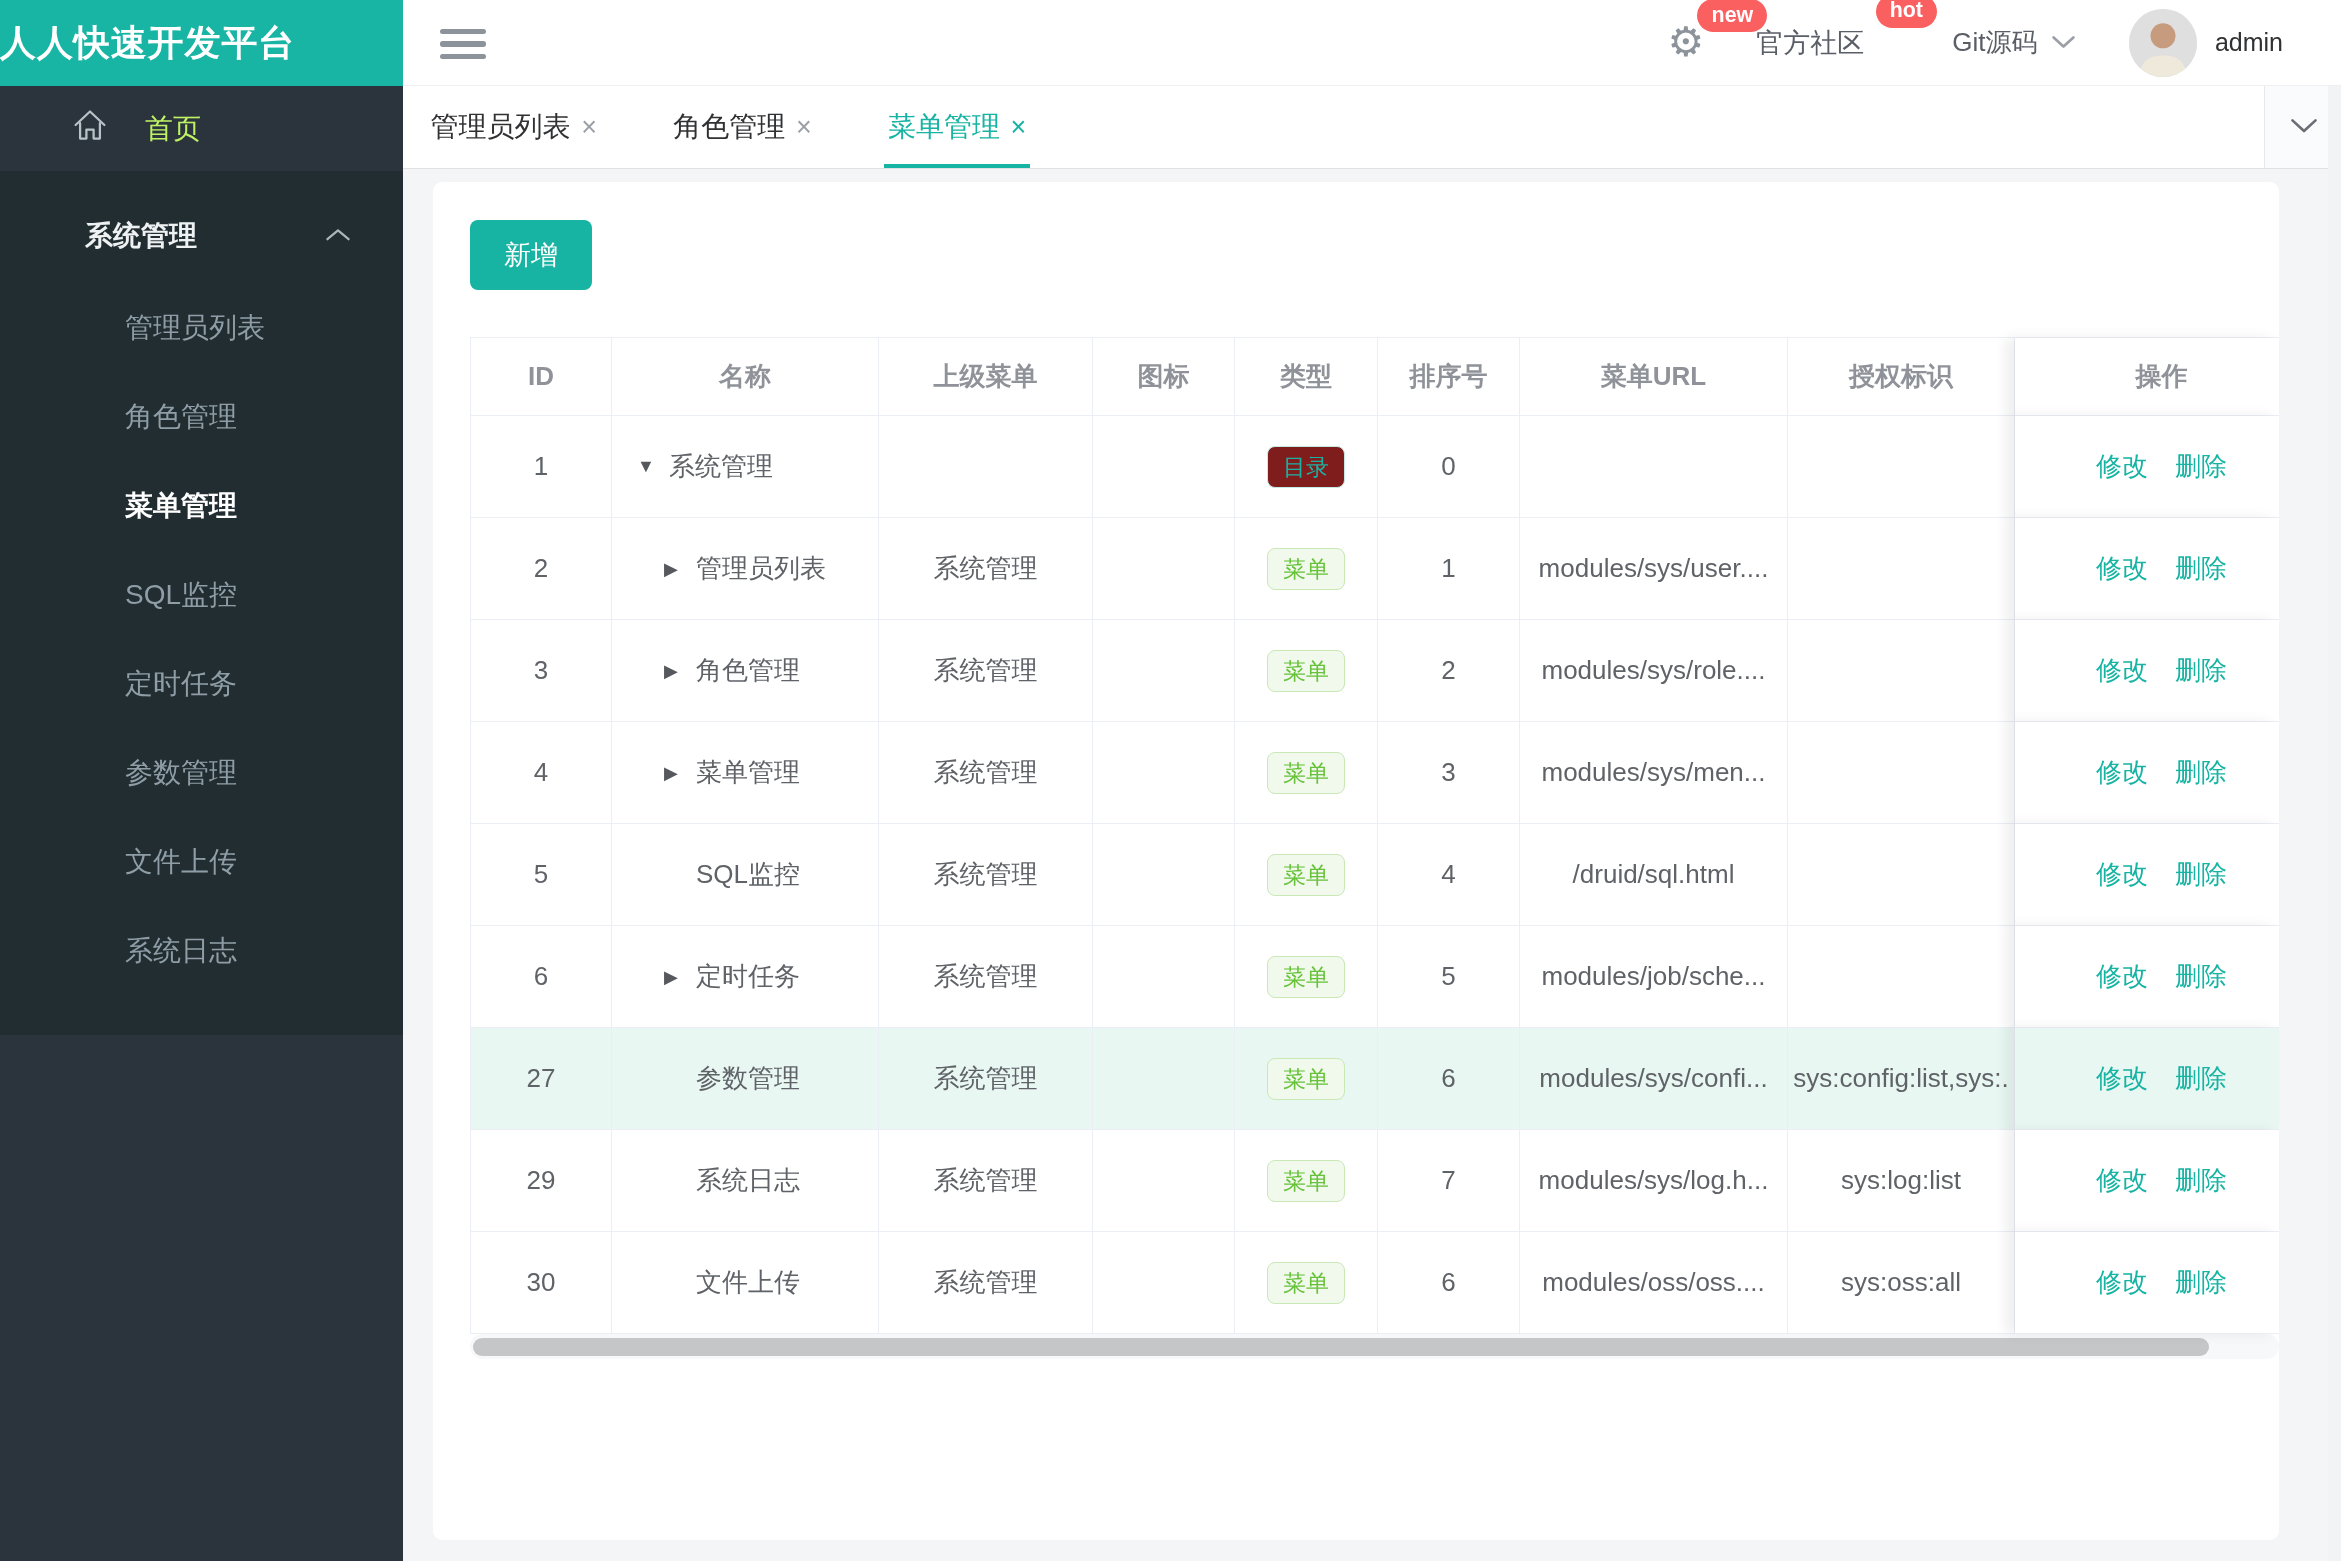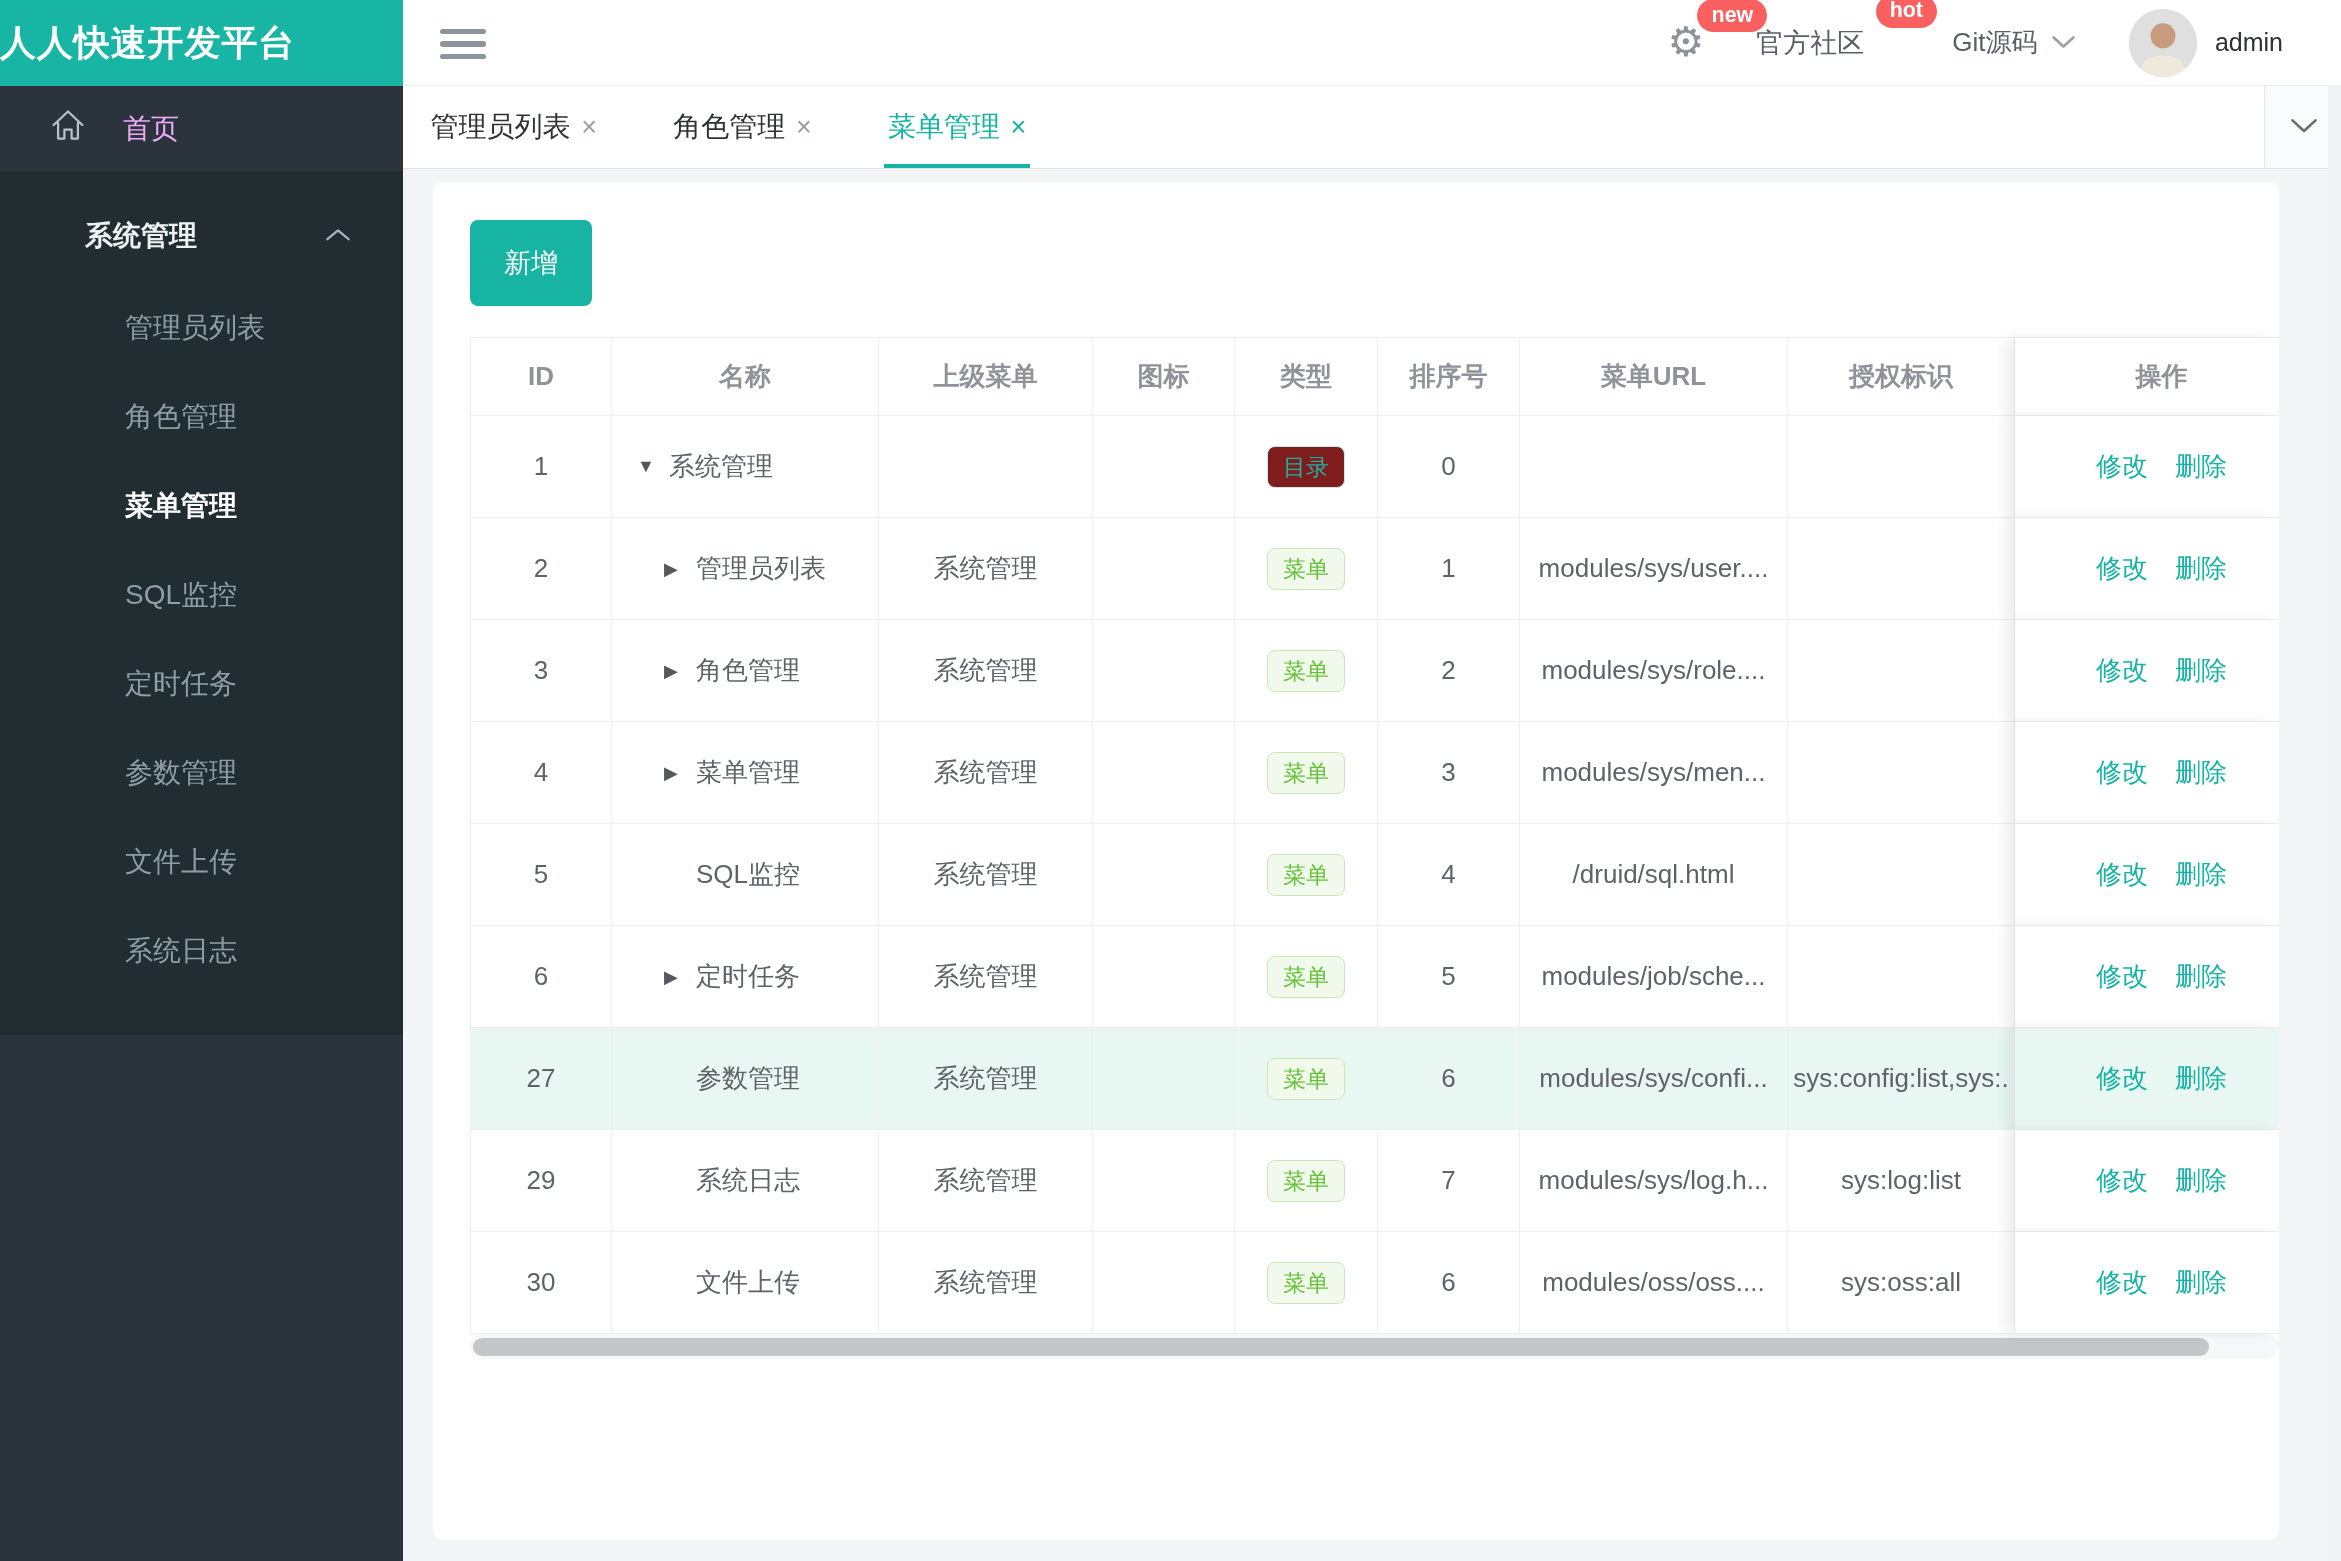--- a/index.html
+++ b/index.html
@@ -43,22 +43,22 @@
   .user-wrap { display: flex; align-items: center; gap: 18px; cursor: pointer; }
   .avatar { width: 68px; height: 68px; border-radius: 50%; overflow: hidden; background: #e3e3e3; }
   .username { font-size: 25px; color: #303133; }
 
   
   .sidebar {
     position: absolute; left: 0; top: 86px; bottom: 0; width: 403px;
     background: #2b343c;
   }
   .side-home {
-    height: 85px; display: flex; align-items: center; gap: 37px; padding-left: 50px;
-    color: #f0abfc; font-size: 28px; cursor: pointer;
+    height: 85px; display: flex; align-items: center; gap: 37px; padding-left: 72px;
+    color: #bef264; font-size: 28px; cursor: pointer;
   }
   .side-group { background: #222d32; padding: 36px 0 39px 0; }
   .side-group-header {
     height: 57px; display: flex; align-items: center; padding: 0 50px 0 85px;
     color: #eef1f2; font-size: 28px; font-weight: 700; cursor: pointer;
   }
   .side-group-header .grow { flex: 1; }
   .side-items { padding-top: 19.6px; }
   .side-item {
     height: 89px; display: flex; align-items: center; padding-left: 125px;
@@ -87,21 +87,21 @@
     border-left: 0.9px solid #e8e8e8; display: flex; align-items: center; justify-content: center; cursor: pointer;
   }
 
   
   .content { position: absolute; left: 403px; top: 169px; right: 0; bottom: 0; background: #f3f5f6; }
   .card {
     position: absolute; left: 30px; top: 13.4px; width: 1846px; height: 1358px;
     background: #fff; border-radius: 9px;
   }
   .btn-add {
-    position: absolute; left: 37px; top: 38px; width: 122px; height: 86px;
+    position: absolute; left: 37px; top: 38px; width: 122px; height: 70px;
     background: #17b3a3; color: #fff; font-size: 27px; border: none; border-radius: 8px; cursor: pointer;
     font-family: Liberation Mono, monospace;
   }
 
   
   .tbl { position: absolute; left: 37px; top: 155px; width: 1809px; border: 0.9px solid #ebeef5; border-bottom: none; }
   .trow { display: flex; }
   .cell {
     border-right: 0.9px solid #ebeef5; border-bottom: 0.9px solid #ebeef5;
     display: flex; align-items: center; justify-content: center;

